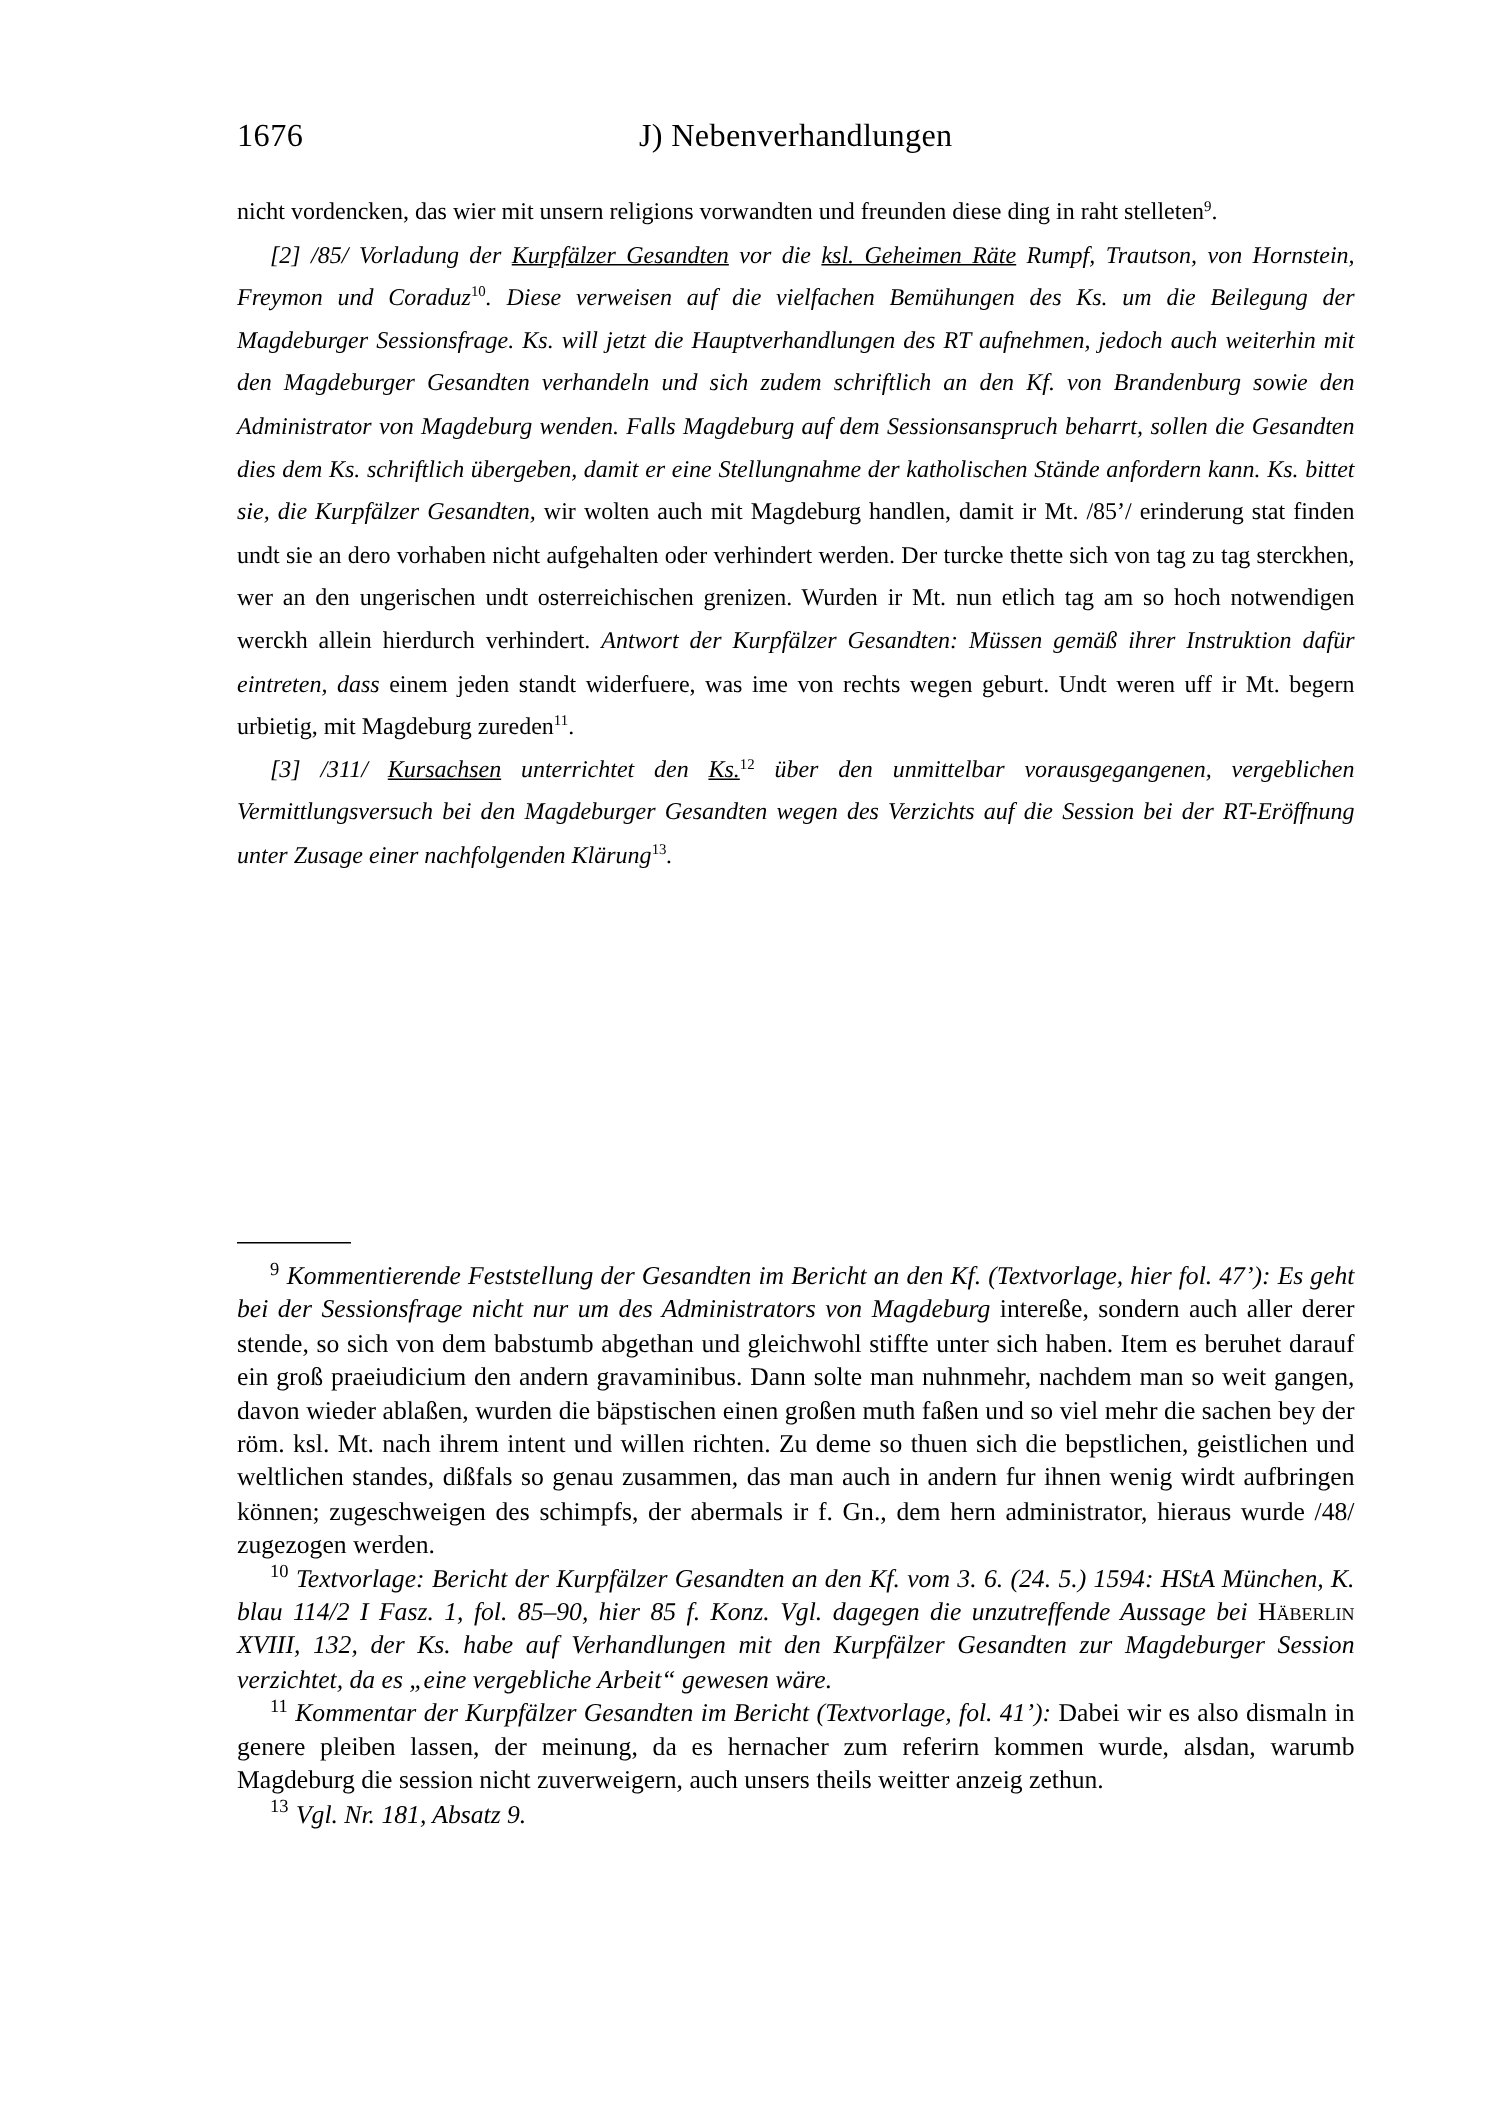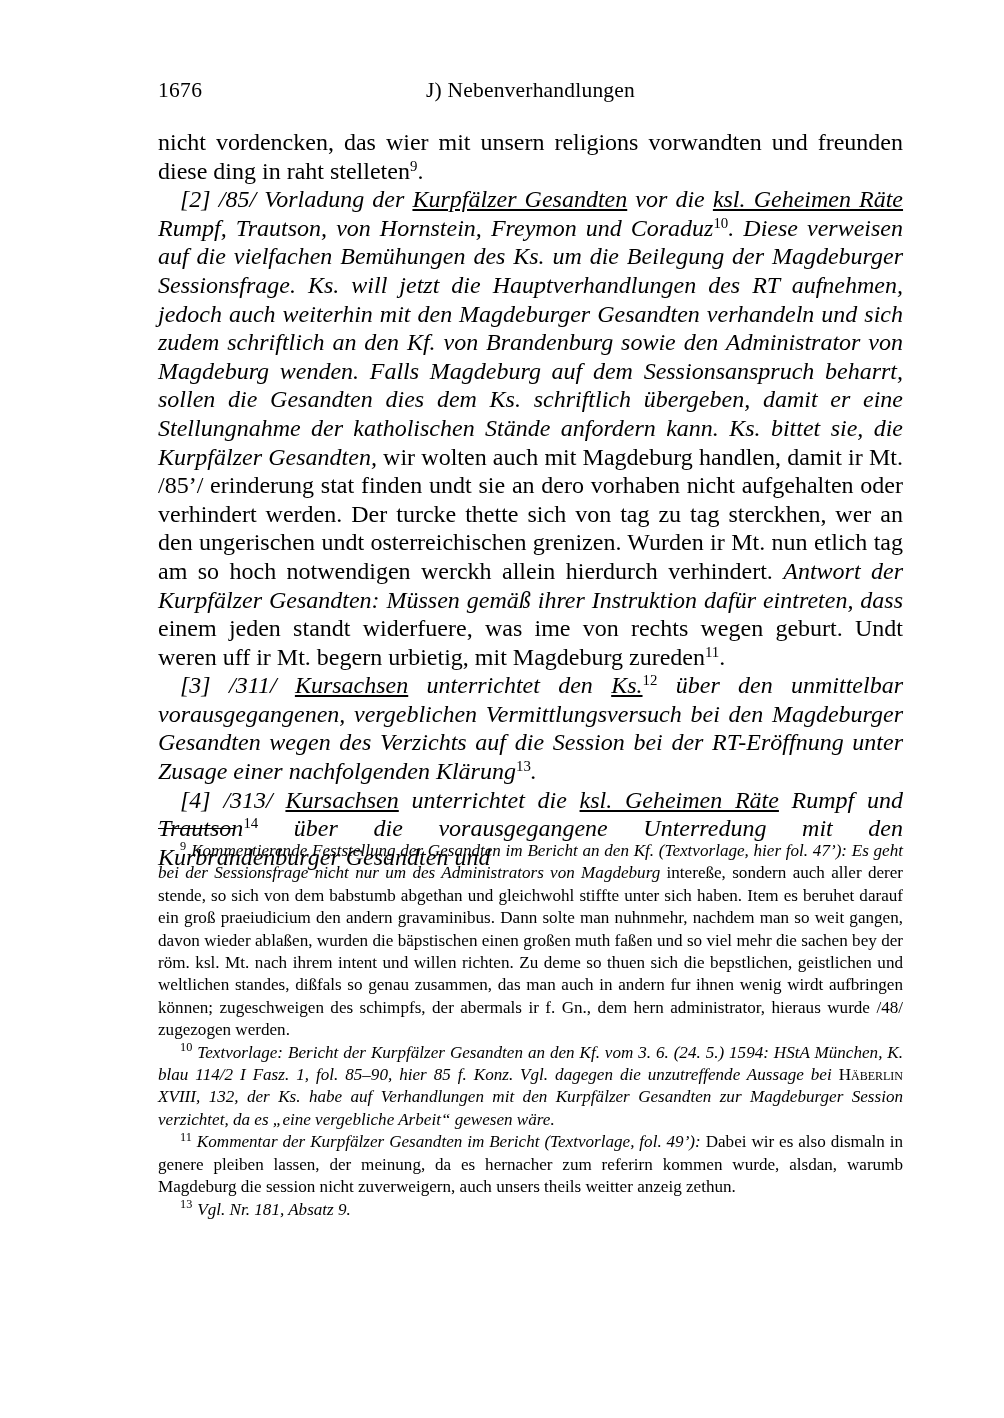--- a/index.html
+++ b/index.html
@@ -45,21 +45,21 @@
     left: 0;
     right: 0;
     top: 0;
     text-align: center;
     letter-spacing: 0.2px;
   }
 
   
   .body-block {
     margin-top: 18px;
-    font-size: 24px;
+    font-size: 16px;
     line-height: 28.6px;
     text-align: justify;
     text-justify: inter-word;
     hyphens: manual;
   }
   .body-block p {
     margin: 0;
     text-align: justify;
   }
   .body-block p.indent {
@@ -120,33 +120,32 @@
     </div>
 
     <div class="body-block">
 
       <p><span>nicht vordencken, das wier mit unsern religions vorwandten und freunden diese ding in raht stelleten</span><sup>9</sup><span>.</span></p>
 
       <p class="indent"><span class="it">[2] /85/ </span><span class="it">Vorladung der </span><span class="ul-it">Kurpfälzer Gesandten</span><span class="it"> vor die </span><span class="ul-it">ksl. Geheimen Räte</span><span class="it"> Rumpf, Trautson, von Hornstein, Freymon und Coraduz</span><sup>10</sup><span class="it">. Diese verweisen auf die vielfachen Bemühungen des Ks. um die Beilegung der Magdeburger Sessionsfrage. Ks. will jetzt die Hauptverhandlungen des RT aufnehmen, jedoch auch weiterhin mit den Magdeburger Gesandten verhandeln und sich zudem schriftlich an den Kf. von Brandenburg sowie den Administrator von Magdeburg wenden. Falls Magdeburg auf dem Sessionsanspruch beharrt, sollen die Gesandten dies dem Ks. schriftlich übergeben, damit er eine Stellungnahme der katholischen Stände anfordern kann. Ks. bittet sie, die Kurpfälzer Gesandten,</span><span> wir wolten auch mit Magdeburg handlen, damit ir Mt. /85’/ erinderung stat finden undt sie an dero vorhaben nicht aufgehalten oder verhindert werden. Der turcke thette sich von tag zu tag sterckhen, wer an den ungerischen undt osterreichischen grenizen. Wurden ir Mt. nun etlich tag am so hoch notwendigen werckh allein hierdurch verhindert. </span><span class="it">Antwort der Kurpfälzer Gesandten: Müssen gemäß ihrer Instruktion dafür eintreten, dass</span><span> einem jeden standt widerfuere, was ime von rechts wegen geburt. Undt weren uff ir Mt. begern urbietig, mit Magdeburg zureden</span><sup>11</sup><span>.</span></p>
 
       <p class="indent"><span class="it">[3] /311/ </span><span class="ul-it">Kursachsen</span><span class="it"> unterrichtet den </span><span class="ul-it">Ks.</span><sup>12</sup><span class="it"> über den unmittelbar vorausgegangenen, vergeblichen Vermittlungsversuch bei den Magdeburger Gesandten wegen des Verzichts auf die Session bei der RT-Eröffnung unter Zusage einer nachfolgenden Klärung</span><sup>13</sup><span class="it">.</span></p>
 
-      <p class="indent"><span class="it">[4] /313/ </span><span class="ul-it">Kursachsen</span><span class="it"> unterrichtet die </span><span class="ul-it">ksl. Geheimen Räte</span><span class="it"> Rumpf und Trautson</span><sup>14</sup><span class="it"> über die vorausgegangene Unterredung mit den Kurbrandenburger Gesandten und</span></p>
 
     </div>
   </div>
 
   <div class="fn-area">
     <div class="fn-rule"></div>
 
     <p class="fn"><span class="fnum">9</span><span class="it">Kommentierende Feststellung der Gesandten im Bericht an den Kf. (Textvorlage, hier fol. 47’): Es geht bei der Sessionsfrage nicht nur um des Administrators von Magdeburg</span><span> intereße, sondern auch aller derer stende, so sich von dem babstumb abgethan und gleichwohl stiffte unter sich haben. Item es beruhet darauf ein groß praeiudicium den andern gravaminibus. Dann solte man nuhnmehr, nachdem man so weit gangen, davon wieder ablaßen, wurden die bäpstischen einen großen muth faßen und so viel mehr die sachen bey der röm. ksl. Mt. nach ihrem intent und willen richten. Zu deme so thuen sich die bepstlichen, geistlichen und weltlichen standes, dißfals so genau zusammen, das man auch in andern fur ihnen wenig wirdt aufbringen können; zugeschweigen des schimpfs, der abermals ir f. Gn., dem hern administrator, hieraus wurde /48/ zugezogen werden.</span></p>
 
     <p class="fn"><span class="fnum">10</span><span class="it">Textvorlage: Bericht der Kurpfälzer Gesandten an den Kf. vom 3. 6. (24. 5.) 1594: HStA München, K. blau 114/2 I Fasz. 1, fol. 85–90, hier 85 f. Konz. Vgl. dagegen die unzutreffende Aussage bei </span><span class="sc">Häberlin</span><span class="it"> XVIII, 132, der Ks. habe auf Verhandlungen mit den Kurpfälzer Gesandten zur Magdeburger Session verzichtet, da es „eine vergebliche Arbeit“ gewesen wäre.</span></p>
 
-    <p class="fn"><span class="fnum">11</span><span class="it">Kommentar der Kurpfälzer Gesandten im Bericht (Textvorlage, fol. 49’):</span><span> Dabei wir es also dismaln in genere pleiben lassen, der meinung, da es hernacher zum referirn kommen wurde, alsdan, warumb Magdeburg die session nicht zuverweigern, auch unsers theils weitter anzeig zethun.</span></p>
+    <p class="fn"><span class="fnum">11</span><span class="it">Kommentar der Kurpfälzer Gesandten im Bericht (Textvorlage, fol. 41’):</span><span> Dabei wir es also dismaln in genere pleiben lassen, der meinung, da es hernacher zum referirn kommen wurde, alsdan, warumb Magdeburg die session nicht zuverweigern, auch unsers theils weitter anzeig zethun.</span></p>
 
 
     <p class="fn fn-short"><span class="fnum">13</span><span class="it">Vgl. Nr. 181, Absatz 9.</span></p>
 
 
   </div>
 
 </div>
 
 </body></html>

